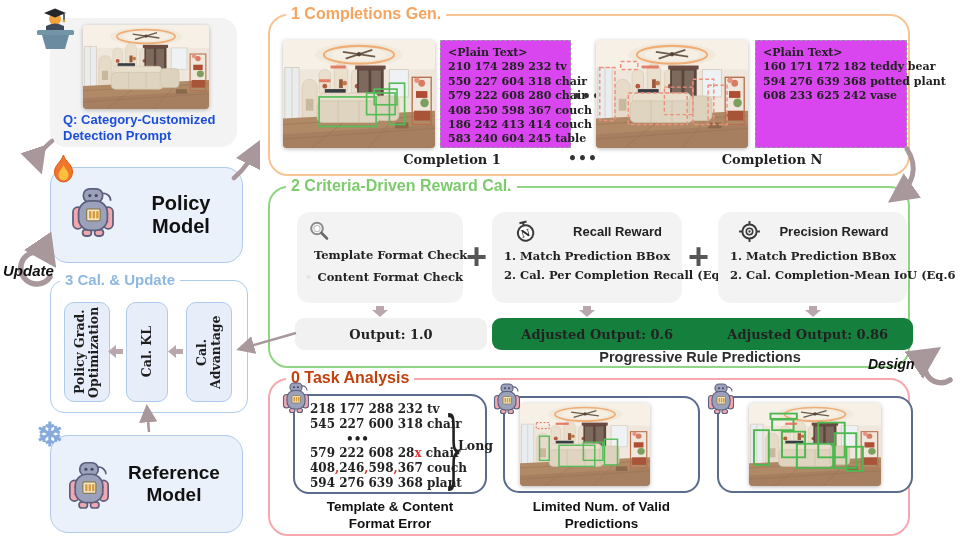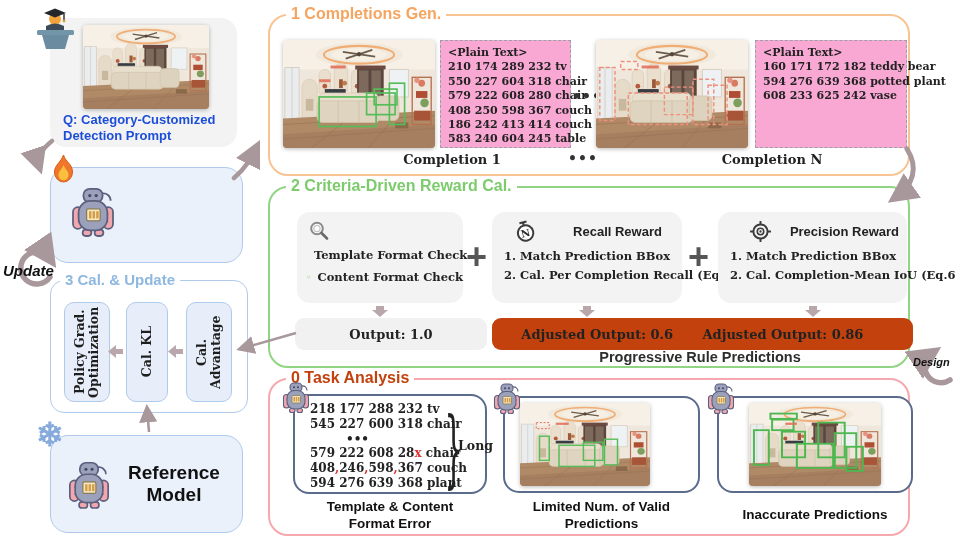--- a/index.html
+++ b/index.html
@@ -5,21 +5,21 @@
   html,body{margin:0;padding:0;background:#fff}
   .stage{position:relative;width:960px;height:544px;background:#fff;overflow:hidden;
          font-family:"Liberation Sans",sans-serif;color:#1c1c1c}
   .abs{position:absolute}
   .panel{position:absolute;border-radius:20px;border:2px solid;background:#fff;box-sizing:border-box}
   .chip{position:absolute;background:#fff;padding:0 5px;font-weight:700;font-size:16px;white-space:nowrap;z-index:4}
   .card-blue{position:absolute;background:#eaf1fb;border:1.5px solid #aecbeb;border-radius:18px;box-sizing:border-box}
   .gcard{position:absolute;background:#f3f3f4;border-radius:13px;box-sizing:border-box}
   .comic{font-weight:700}
   .lr{position:absolute;border-radius:4px;box-shadow:0 1px 4px rgba(0,0,0,.28)}
-  .pt-box{position:absolute;border:1.6px dashed #9aa0a6;background:#f9a8d4;padding:5px 7px;box-sizing:border-box}
+  .pt-box{position:absolute;border:1.6px dashed #9aa0a6;background:#d946ef;padding:5px 7px;box-sizing:border-box}
   .pt-line{font:700 11px/14.4px "DejaVu Serif",serif;color:#222;white-space:nowrap}
   .comp-label{position:absolute;font:700 13px "DejaVu Serif",serif;color:#222;text-align:center}
   .dots{position:absolute;font:700 14px "DejaVu Serif",serif;color:#333;letter-spacing:1px}
   .rtitle{display:flex;align-items:center;gap:7px;font:700 13px "Liberation Sans",sans-serif;color:#222;margin:8px 8px 4px 10px}
   .rstep{font:700 11.5px/19px "DejaVu Serif",serif;color:#222;margin-left:12px;white-space:nowrap}
   .chk-row{display:flex;align-items:center;gap:7px;margin:4px 0 0 10px}
   .chk-row span{font:700 11.5px "DejaVu Serif",serif;color:#222;white-space:nowrap}
   .plus{position:absolute;font:700 36px "Liberation Sans",sans-serif;color:#565656;z-index:3}
   .outbox{position:absolute;border-radius:9px;display:flex;align-items:center;justify-content:center;box-sizing:border-box}
   .outtext{font:700 13px "DejaVu Serif",serif;color:#222}
@@ -178,20 +178,21 @@
       <div>Detection Prompt</div>
     </div>
   <svg class="abs" style="left:30px;top:6px;z-index:5" width="48" height="44" viewBox="0 0 48 44">
       <use href="#teacher"></use>
     </svg>
 
   <div class="card-blue" style="left:50px;top:167px;width:193px;height:96px"></div>
   <svg class="abs" style="left:69px;top:181px;z-index:3" width="48" height="62" viewBox="0 0 60 64">
       <use href="#robot"></use>
     </svg>
+  <div class="model-label" style="left:138px;top:192px;width:86px;font-size:20px">Policy Model</div>
   <svg class="abs" style="left:51px;top:154px;z-index:5" width="25" height="30" viewBox="0 0 24 30">
       <use href="#fire"></use>
     </svg>
 
   <div class="abs hand" style="left:3px;top:262px;z-index:7">Update</div>
 
   <div class="panel" style="left:50px;top:280px;width:198px;height:133px;border-color:#aecbeb;border-width:1.5px;border-radius:14px"></div>
   <div class="chip" style="left:60px;top:271px;color:#8fb8e0;font-size:15px">3 Cal. &amp; Update</div>
   <div class="vbox" style="left:64px;top:302px;width:46px;height:100px">
     <div class="vtext">Policy Grad. Optimization</div>
@@ -293,40 +294,40 @@
         </svg>
       <span>Recall Reward</span>
     </div>
     <div class="rstep">1. Match Prediction BBox</div>
     <div class="rstep">2. Cal. Per Completion Recall (Eq.5)</div>
   </div>
 
   <div class="plus" style="left:688px;top:236px">+</div>
 
   <div class="gcard" style="left:718px;top:212px;width:189px;height:91px">
-    <div class="rtitle" style="justify-content:flex-end;gap:18px">
+    <div class="rtitle" style="justify-content:center;gap:18px">
       <svg width="23" height="23" viewBox="0 0 22 22">
           <use href="#target"></use>
         </svg>
       <span>Precision Reward</span>
     </div>
     <div class="rstep">1. Match Prediction BBox</div>
     <div class="rstep">2. Cal. Completion-Mean IoU (Eq.6 }</div>
   </div>
 
   <div class="outbox" style="left:295px;top:318px;width:192px;height:32px;background:#f1f1f2">
     <span class="outtext">Output: 1.0</span>
   </div>
-  <div class="outbox" style="left:492px;top:318px;width:421px;height:32px;background:#c2410c">
+  <div class="outbox" style="left:492px;top:318px;width:421px;height:32px;background:#15803d">
     <span class="outtext" style="flex:1;text-align:center">Adjusted Output: 0.6</span>
-    <span class="outtext" style="flex:1;">Adjusted Output: 0.86</span>
+    <span class="outtext" style="flex:1;text-align:center">Adjusted Output: 0.86</span>
   </div>
   <div class="abs comic" style="left:490px;top:349px;width:420px;text-align:center;font-size:14.5px;color:#2e2e2e;z-index:3">Progressive Rule Predictions</div>
 
-  <div class="abs hand" style="left:913px;top:356px;font-size:11px;z-index:8">Design</div>
+  <div class="abs hand" style="left:868px;top:356px;font-size:14px;z-index:8">Design</div>
 
   <div class="panel" style="left:268px;top:378px;width:642px;height:158px;border-color:#f7a8ae"></div>
   <div class="chip comic" style="left:286px;top:369px;color:#c2410c">0 Task Analysis</div>
 
   <div class="err-box" style="left:293px;top:394px;width:194px;height:100px">
     <div class="err-lines">
         <div><span>218 177 288 232 tv</span></div>
         <div><span>545 227 600 318 chair</span></div>
         <div><span>•••</span></div>
         <div><span>579 222 608 28</span><span class="red">x</span><span> chair</span></div>
@@ -375,23 +376,20 @@
       <rect x="84" y="26" width="32" height="46"></rect>
         <rect x="104" y="40" width="26" height="46"></rect>
       <rect x="26" y="14" width="32" height="7"></rect>
         <rect x="118" y="58" width="20" height="32"></rect>
     </g>
     <rect x="44" y="26" width="14" height="3" fill="#e26a54" opacity="0.85"></rect>
   </svg>
   <svg class="abs" style="left:706px;top:382px;z-index:4" width="30" height="33" viewBox="0 0 60 64">
       <use href="#robot"></use>
     </svg>
-  <div class="cap" style="left:715px;top:507px;width:200px">
-      <div>Inaccurate Predictions</div>
-    </div>
 
   <svg class="overlay" width="960" height="544" viewBox="0 0 960 544">
     <defs>
       <marker id="ah" markerWidth="9" markerHeight="8" refX="5.5" refY="3.5" orient="auto">
         <path d="M0 0 L7 3.5 L0 7 Z" fill="#a8979b"></path>
       </marker>
       <marker id="ahBig" markerWidth="7" markerHeight="7" refX="4" refY="3" orient="auto">
         <path d="M0 0 L6 3 L0 6 Z" fill="#a8979b"></path>
       </marker>
     </defs>

